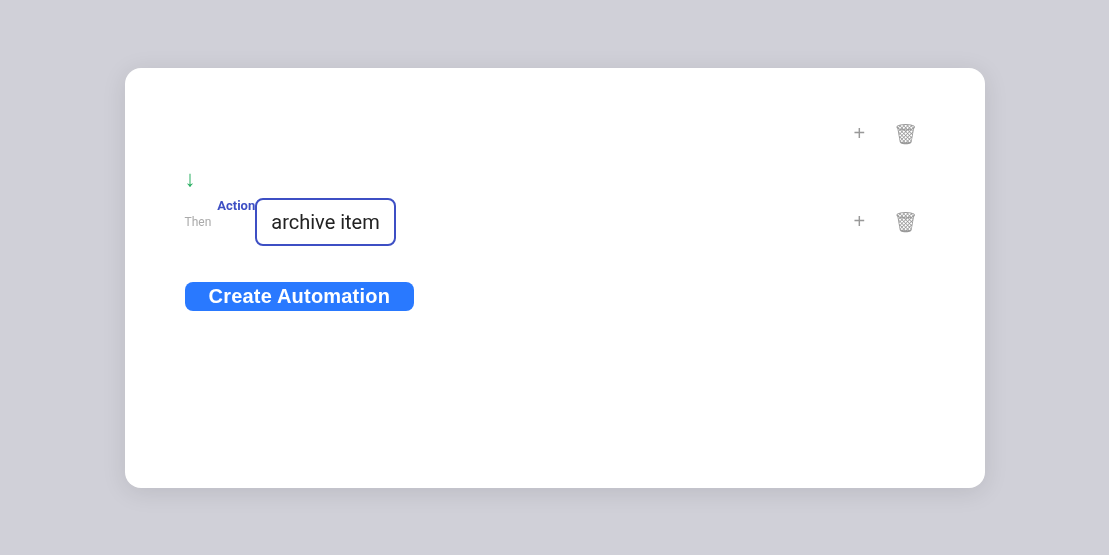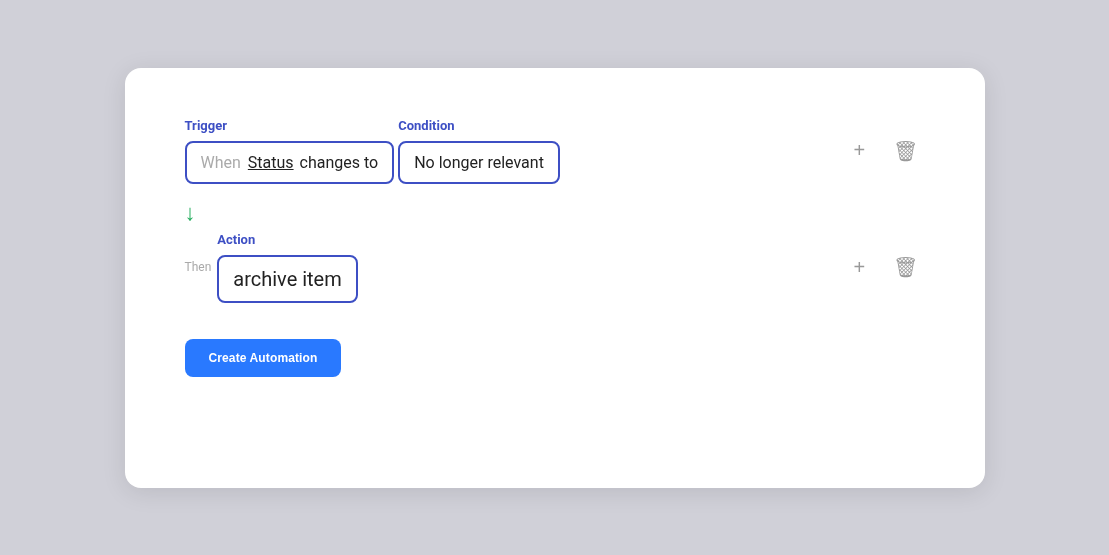--- a/index.html
+++ b/index.html
@@ -83,21 +83,21 @@
     }
 
     .arrow-down {
       color: #27ae60;
       font-size: 22px;
       line-height: 1;
     }
 
     .action-block {
       display: flex;
-      flex-direction: column;
+      flex-direction: row;
     }
 
     .action-pill {
       display: flex;
       align-items: center;
       border: 2.5px solid #3d4fc4;
       border-radius: 8px;
       padding: 10px 14px;
       font-size: 20px;
       color: #222;
@@ -138,22 +138,22 @@
       align-items: center;
       justify-content: center;
     }
 
     .create-btn {
       margin-top: 36px;
       background: #2979ff;
       color: #fff;
       border: none;
       border-radius: 8px;
-      padding: 12px 24px;
-      font-size: 12px;
+      padding: 3px 24px;
+      font-size: 20px;
       font-weight: 600;
       cursor: pointer;
       letter-spacing: 0.01em;
     }
 
     .trigger-condition-section {
       display: flex;
       align-items: flex-end;
       gap: 0;
       flex: 1;
@@ -177,39 +177,20 @@
       align-items: center;
       margin: 14px 0 0 0;
     }
   </style>
 </head>
 <body>
 
 <div class="card">
 
   <div class="row-wrapper">
-    <div class="trigger-condition-section">
-
-      <div class="trigger-block">
-        <span class="label">Trigger</span>
-        <div class="trigger-pill">
-          <span class="when-label">When</span>
-          <span class="underlined">Status</span>
-          <span style="margin-left:3px;">changes to</span>
-        </div>
-      </div>
-
-      <div class="condition-block" style="margin-left: 4px;">
-        <span class="label">Condition</span>
-        <div class="condition-pill">
-          <span>No longer relevant</span>
-        </div>
-      </div>
-
-    </div>
 
     <div class="row-actions">
       <button class="icon-btn">
         <span>+</span>
       </button>
       <button class="icon-btn">
         <span>🗑</span>
       </button>
     </div>
   </div>

